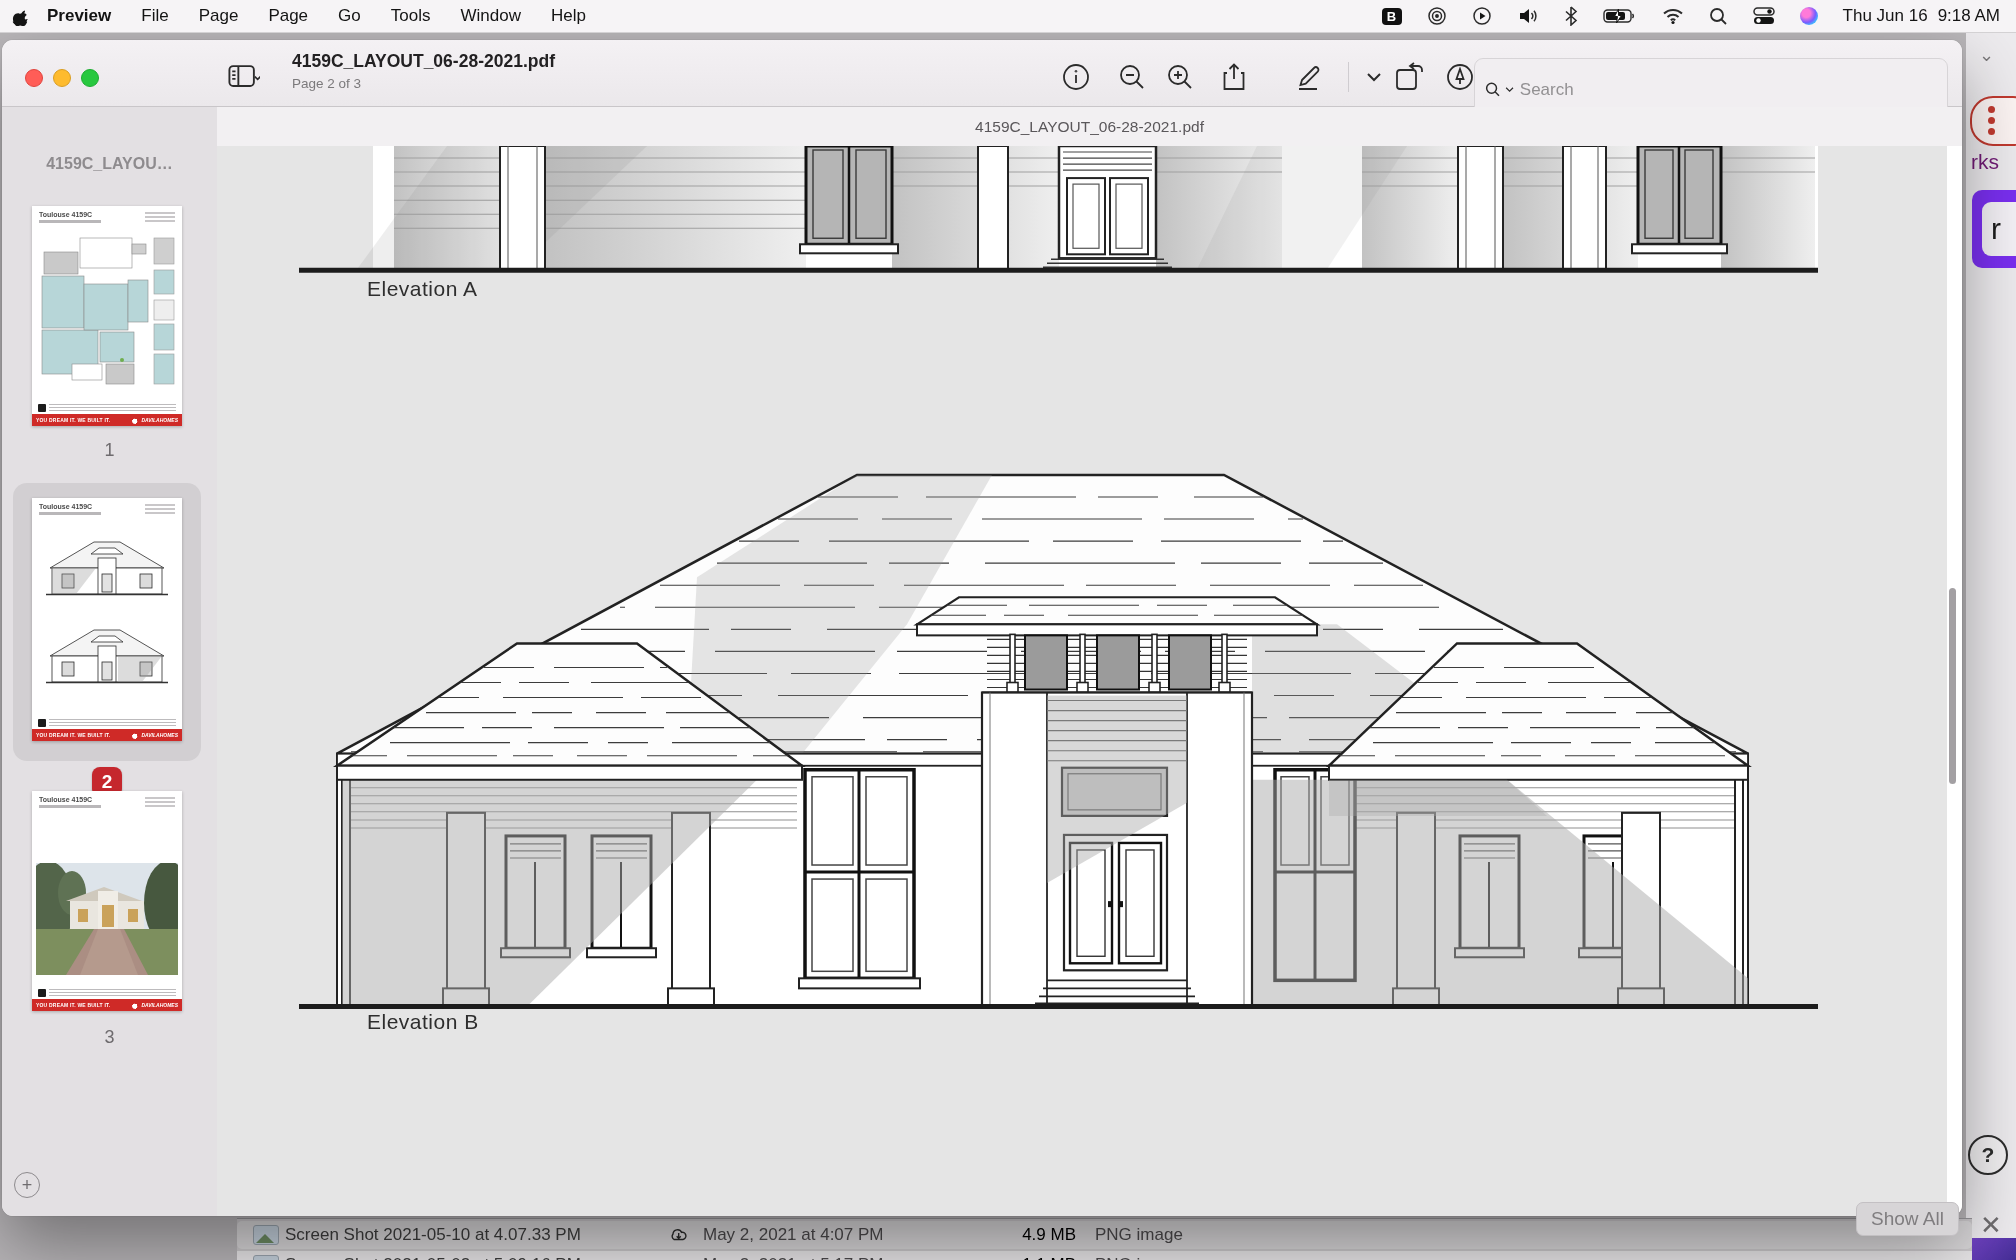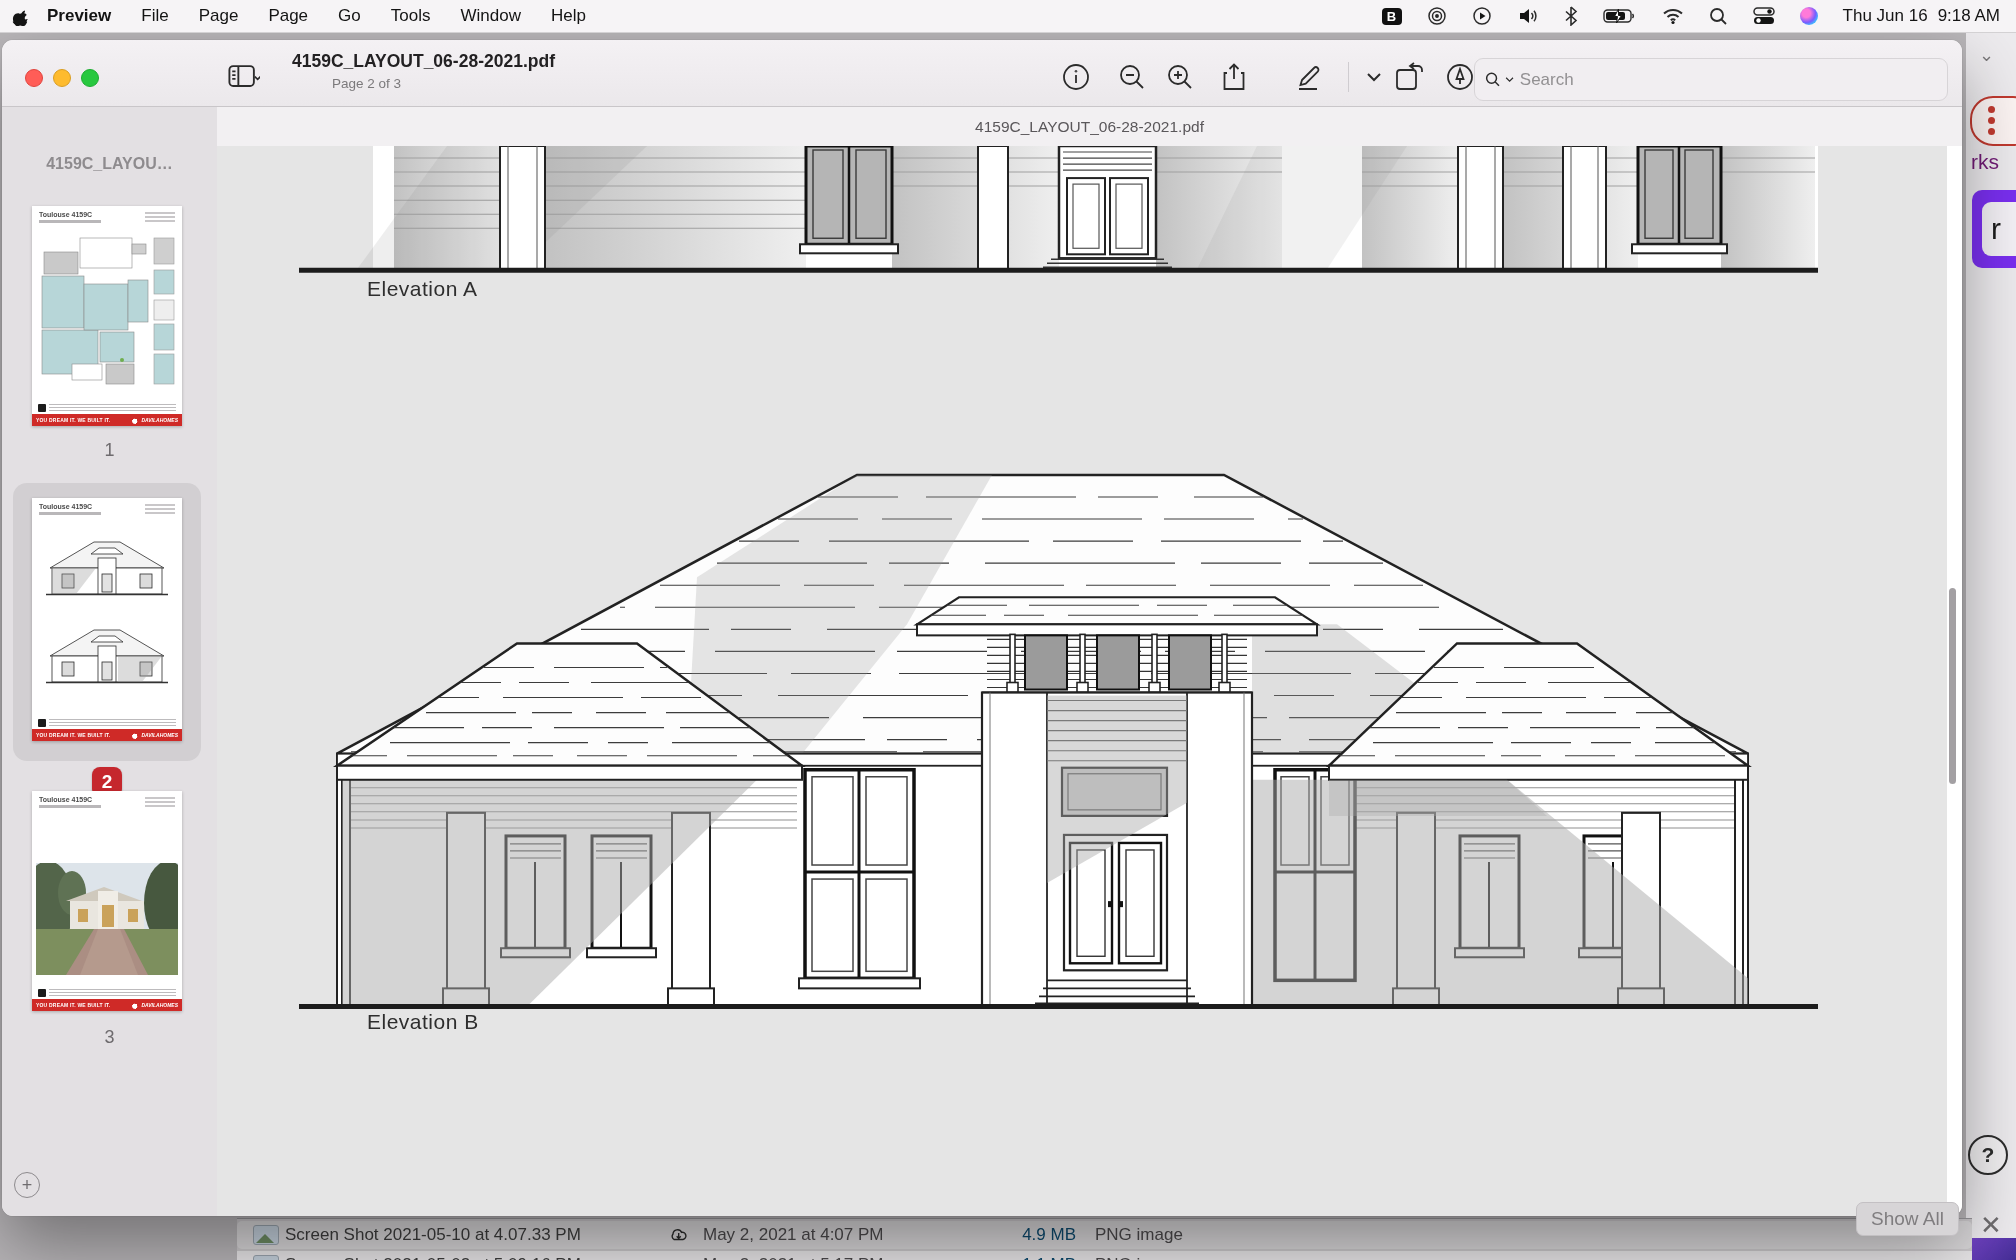--- a/index.html
+++ b/index.html
@@ -48,42 +48,42 @@
   .frow.r1{top:2px;background:#dad8da;border-radius:5px;}
   .frow.r2{top:32px;background:#e9e7e9;}
   .fcell{position:absolute;top:50%;transform:translateY(-50%);white-space:nowrap;}
   .ficon{position:absolute;left:16px;top:50%;transform:translateY(-50%);width:24px;height:18px;
     border-radius:3px;background:#c6d2de;border:1px solid #9aa4ae;overflow:hidden;}
   .ficon i{position:absolute;left:2px;bottom:1px;width:0;height:0;
     border-left:9px solid transparent;border-right:9px solid transparent;border-bottom:9px solid #6d8c63;}
   .fname{left:48px;}
   .fcloud{left:430px;color:#6e6c6e;}
   .fdate{left:466px;color:#4c4a4c;}
-  .fsize{left:763px;width:76px;text-align:right;color:#0c4a6e;}
+  .fsize{left:763px;width:76px;text-align:right;color:#000000;}
   .fkind{left:858px;color:#4c4a4c;}
   .show-all{position:absolute;left:1856px;top:1202px;z-index:8;color:#7f7d7f;font-size:19px;
     padding:5px 14px;background:#d7d5d7;border:1px solid #c3c0c3;border-radius:7px;}
 
   
   .pwin{position:absolute;left:2px;top:40px;width:1960px;height:1176px;background:#f4f2f4;
     border-radius:11px;box-shadow:0 30px 70px rgba(0,0,0,.38),0 0 1px rgba(0,0,0,.4);z-index:5;overflow:hidden;}
   .titlebar{position:absolute;left:0;top:0;width:100%;height:66px;
     background:linear-gradient(#f4f1f4,#ebe8eb);border-bottom:1px solid #c9c6c9;}
   .tl{position:absolute;top:29px;width:16px;height:16px;border-radius:50%;}
   .tl.red{left:23px;background:#ff5d57;border:1px solid #e0443e;}
   .tl.yel{left:51px;background:#febb2e;border:1px solid #d99e24;}
   .tl.grn{left:79px;background:#28c83f;border:1px solid #1ead32;}
   .tb-ic{position:absolute;top:21px;width:32px;height:32px;color:#4a484a;display:flex;
     align-items:center;justify-content:center;}
   .title-block{position:absolute;left:290px;top:11px;}
   .w-title{font-size:17.5px;font-weight:700;color:#232123;}
-  .w-page{font-size:13.5px;color:#7b797b;margin-top:4px;margin-left:40px;}
+  .w-page{font-size:13.5px;color:#7b797b;margin-top:4px;}
   .tb-sep{position:absolute;left:1346px;top:22px;width:1px;height:30px;background:#cfccd0;}
   .searchf{position:absolute;right:14px;top:18px;width:452px;height:37px;background:#f1eef1;
-    border:1px solid #d7d4d7;border-radius:9px;display:flex;align-items:center;padding:2px 10px;gap:4px;}
+    border:1px solid #d7d4d7;border-radius:9px;display:flex;align-items:center;padding:12px 10px;gap:4px;}
   .searchf input{border:none;outline:none;background:transparent;font-size:17px;color:#333;
     font-family:"Liberation Sans",sans-serif;width:100%;}
   .searchf input::placeholder{color:#929092;}
 
   
   .psidebar{position:absolute;left:0;top:67px;width:215px;bottom:0;background:#e3e0e3;
     border-right:1px solid #cfcccf;}
   .sb-title{position:absolute;left:0;top:48px;width:100%;text-align:center;font-size:16px;
     font-weight:700;color:#8e8b8e;}
   .sel-bg{position:absolute;left:11px;top:376px;width:188px;height:278px;background:#d2cfd2;border-radius:14px;}

